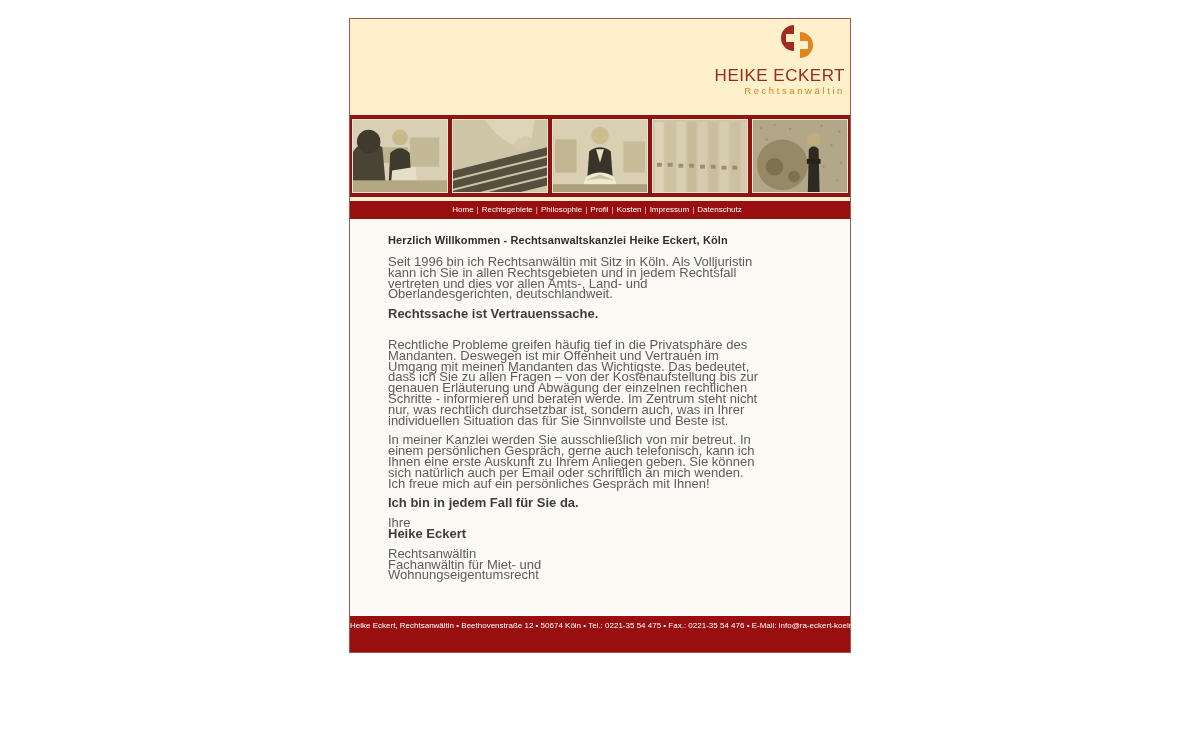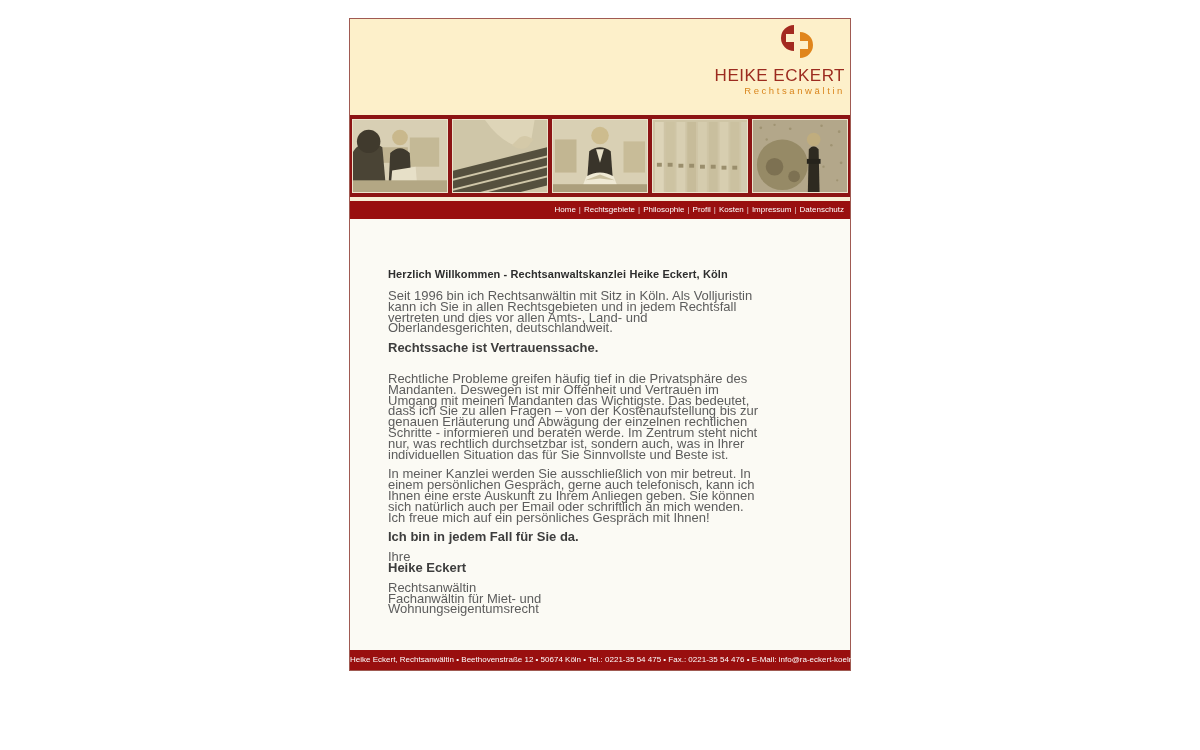--- a/index.html
+++ b/index.html
@@ -21,43 +21,43 @@
     justify-content:space-between; align-items:center; padding:0 2px;
   }
   .photo {
     width:96px; height:74px; border:1px solid #ece4cd; overflow:hidden;
     background:#d6cdb2;
   }
   .photo svg { display:block; width:100%; height:100%; }
   .band-gap { height:4px; background:#f7eed6; }
   
   .nav {
-    background:#990f0f; height:18px; line-height:18px; text-align:right;
+    background:#990f0f; height:18px; line-height:18px; text-align:center;
     padding-right:6px; font-size:8px; color:#f3e4e4; white-space:nowrap;
   }
   .nav a { color:#ffffff; text-decoration:none; cursor:pointer; }
   .nav .sep { color:#e8cdcd; margin:0 3px; }
   
   .content {
     background:#fbfaf4; min-height:354px; padding:15px 0 26px 38px;
   }
-  .content-inner { width:378px;margin-top:34px; }
+  .content-inner { width:378px; }
   h1.page-title {
     font-size:11px; color:#2e2e2e; font-weight:bold; margin-bottom:11px;
     letter-spacing:0.1px;
   }
   .content p {
     font-size:13px; line-height:10.8px; color:#5c5c5c;
     margin-bottom:9px; white-space:pre-line;
   }
   .content p strong { color:#3d3d3d; }
   .content p.spacer-after { margin-bottom:20px; }
   
   .footer {
-    background:#990f0f; height:20px; line-height:20px; text-align:center;
+    background:#990f0f; height:36px; line-height:20px; text-align:center;
     font-size:8px; color:#ffffff; white-space:nowrap;
   }
 </style>
 </head>
 <body>
 
 <div class="page">
 
   <div class="header">
     <div class="logo">

